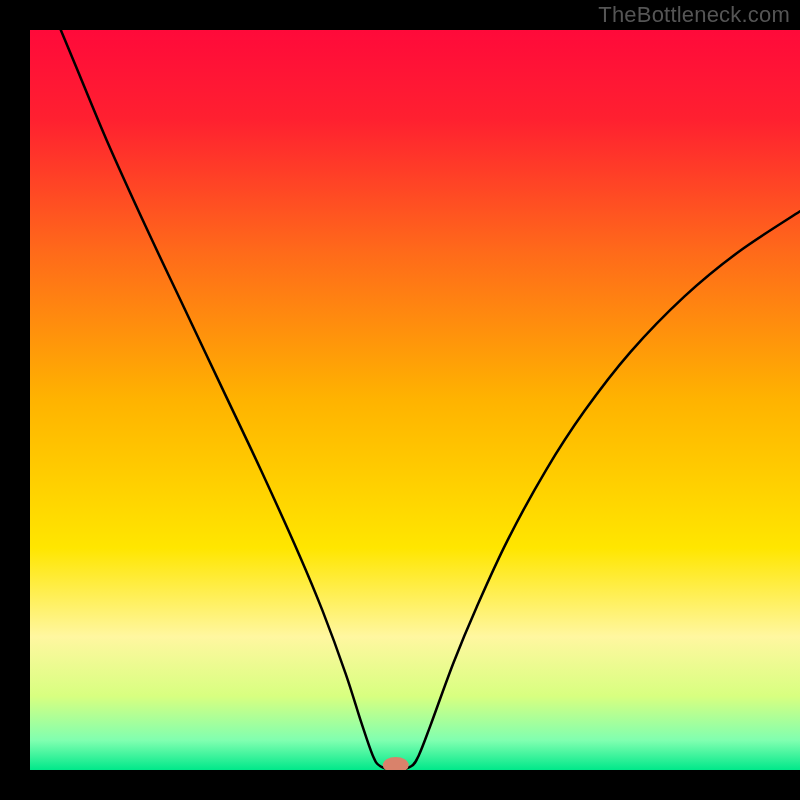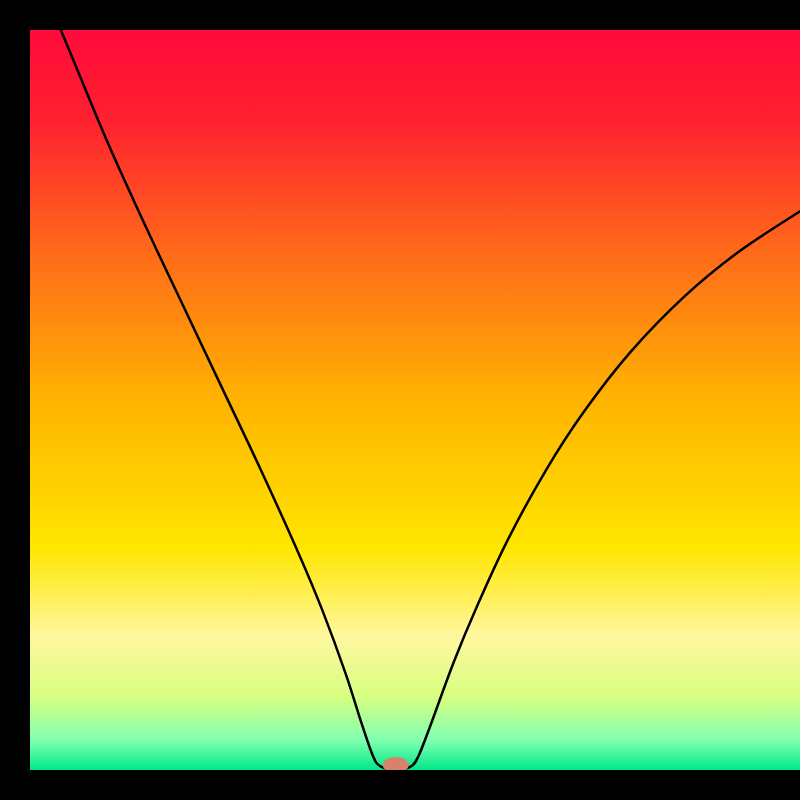--- a/index.html
+++ b/index.html
@@ -50,13 +50,14 @@
       <clipPath id="plot-clip">
         <rect id="plot-clip-rect" x="30" y="30" width="770" height="740"></rect>
       </clipPath>
     </defs>
     <rect id="bg-rect" fill="url(#bg-grad)" x="30" y="30" width="770" height="740"></rect>
     <g clip-path="url(#plot-clip)">
       <path id="curve-path" fill="none" d="M 60.8 30 C 63.36666666666666 36.166666666666664, 68.49999999999999 48.5, 76.19999999999999 67 C 83.89999999999999 85.5, 95.45 114.48333333333333, 107 141 C 118.55 167.51666666666668, 132.66666666666666 198.35000000000002, 145.5 226.10000000000002 C 158.33333333333334 253.85000000000002, 171.16666666666666 280.3666666666667, 184 307.5 C 196.83333333333334 334.6333333333333, 209.66666666666666 361.76666666666665, 222.5 388.9 C 235.33333333333334 416.0333333333333, 248.16666666666666 442.54999999999995, 261 470.29999999999995 C 273.8333333333333 498.04999999999995, 289.23333333333335 531.9666666666667, 299.5 555.4 C 309.76666666666665 578.8333333333333, 314.90000000000003 591.1666666666666, 322.6 610.9 C 330.3 630.6333333333333, 339.2833333333333 655.3, 345.7 673.8 C 352.1166666666667 692.3, 356.60833333333335 708.3333333333333, 361.1 721.9 C 365.5916666666667 735.4666666666667, 369.44166666666666 747.8000000000001, 372.65 755.2 C 375.8583333333333 762.6, 376.5 763.8333333333333, 380.35 766.3 C 384.20000000000005 768.7666666666667, 390.6166666666667 770, 395.75 770 C 400.8833333333333 770, 407.29999999999995 768.7666666666667, 411.15 766.3 C 415 763.8333333333333, 415.64166666666665 761.9833333333333, 418.85 755.2 C 422.0583333333334 748.4166666666667, 424.625 741.0166666666667, 430.40000000000003 725.6 C 436.17500000000007 710.1833333333334, 445.80000000000007 682.4333333333334, 453.50000000000006 662.7 C 461.20000000000005 642.9666666666667, 467.6166666666667 627.5500000000001, 476.59999999999997 607.2 C 485.58333333333326 586.85, 495.84999999999997 563.4166666666667, 507.4 540.6 C 518.9499999999999 517.7833333333333, 533.0666666666666 491.88333333333327, 545.9 470.29999999999995 C 558.7333333333333 448.71666666666664, 570.2833333333333 430.83333333333337, 584.4 411.1 C 598.5166666666667 391.3666666666667, 613.9166666666667 371.0166666666667, 630.6 351.90000000000003 C 647.2833333333333 332.78333333333336, 666.5333333333333 313.04999999999995, 684.5 296.4 C 702.4666666666667 279.75, 719.15 266.18333333333334, 738.4 252 C 757.65 237.81666666666666, 789.7333333333333 218.0833333333333, 800 211.29999999999995" stroke="#000000" stroke-width="2.5" stroke-linecap="round" stroke-linejoin="round"></path>
       <ellipse id="marker-dot" cx="395.75" cy="765" rx="13" ry="8" fill="#d9826b"></ellipse>
     </g>
   </svg>
+  <div class="watermark">TheBottleneck.com</div>
 </div>
 
 </body></html>

